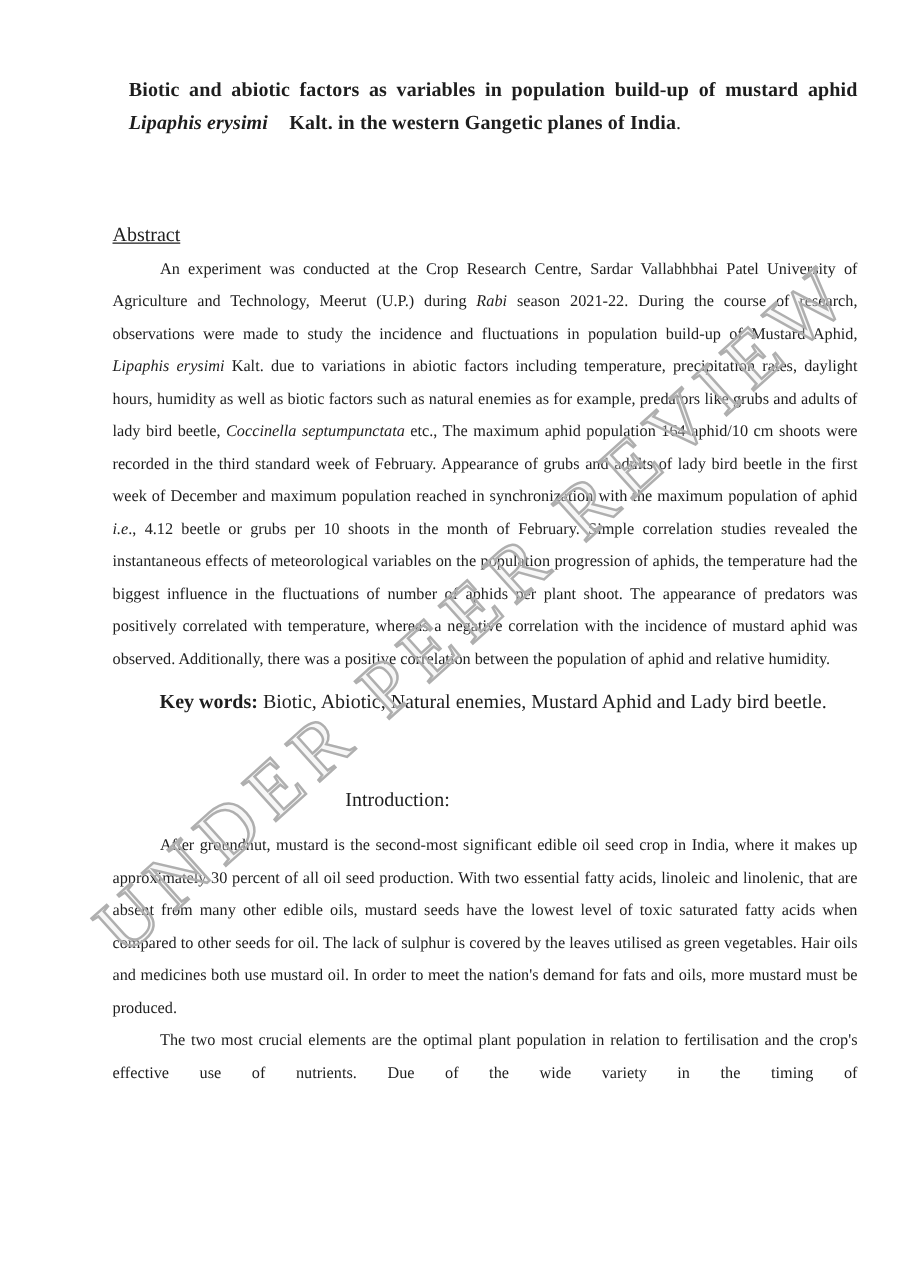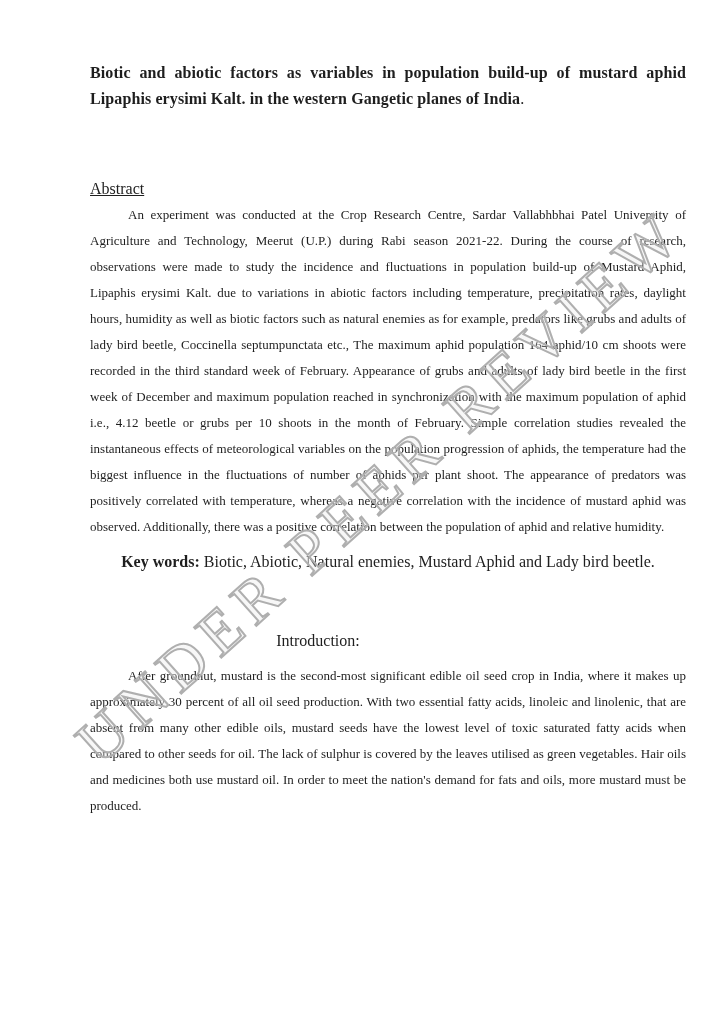--- a/index.html
+++ b/index.html
@@ -66,22 +66,22 @@
     transform-origin: center center;
     white-space: nowrap;
     font-size: 62px;
     letter-spacing: 9px;
     font-family: "Liberation Serif", serif;
     color: rgba(228, 228, 228, 0.30);
     -webkit-text-stroke: 2px var(--watermark-color, rgba(175,175,175,0.55));
     pointer-events: none;
     z-index: 3;
   }
-  .runs span.i { }
-  .runs span.b { font-weight: bold; }
+  .runs span.i { font-style: italic; }
+  .runs span.b { font-weight: bold; margin-left: 13px; }
 </style>
 </head>
 <body>
 
 <div class="page">
 
   <div class="watermark">UNDER PEER REVIEW</div>
 
   <div class="content">
 
@@ -90,15 +90,16 @@
     <div class="abstract-heading">Abstract</div>
 
     <p class="para indent runs"><span>An experiment was conducted at the Crop Research Centre, Sardar Vallabhbhai Patel University of Agriculture and Technology, Meerut (U.P.) during </span><span class="i">Rabi</span><span> season 2021-22. During the course of research, observations were made to study the incidence and fluctuations in population build-up of Mustard Aphid, </span><span class="i">Lipaphis erysimi</span><span> Kalt. due to variations in abiotic factors including temperature, precipitation rates, daylight hours, humidity as well as biotic factors such as natural enemies as for example, predators like grubs and adults of lady bird beetle, </span><span class="i">Coccinella septumpunctata</span><span> etc., The maximum aphid population 164 aphid/10 cm shoots were recorded in the third standard week of February. Appearance of grubs and adults of lady bird beetle in the first week of December and maximum population reached in synchronization with the maximum population of aphid </span><span class="i">i.e</span><span>., 4.12 beetle or grubs per 10 shoots in the month of February. Simple correlation studies revealed the instantaneous effects of meteorological variables on the population progression of aphids, the temperature had the biggest influence in the fluctuations of number of aphids per plant shoot. The appearance of predators was positively correlated with temperature, whereas a negative correlation with the incidence of mustard aphid was observed. Additionally, there was a positive correlation between the population of aphid and relative humidity.</span></p>
 
     <div class="keywords runs"><span class="b">Key words:</span><span> Biotic, Abiotic, Natural enemies, Mustard Aphid and Lady bird beetle.</span></div>
 
     <div class="intro-heading">Introduction:</div>
 
     <p class="para indent intro-p1">After groundnut, mustard is the second-most significant edible oil seed crop in India, where it makes up approximately 30 percent of all oil seed production. With two essential fatty acids, linoleic and linolenic, that are absent from many other edible oils, mustard seeds have the lowest level of toxic saturated fatty acids when compared to other seeds for oil. The lack of sulphur is covered by the leaves utilised as green vegetables. Hair oils and medicines both use mustard oil. In order to meet the nation's demand for fats and oils, more mustard must be produced.</p>
 
+    <p class="para indent cutoff">The two most crucial elements are the optimal plant population in relation to fertilisation and the crop's effective use of nutrients. Due of the wide variety in the timing of</p>
 
   </div>
 </div>
 
 </body></html>

